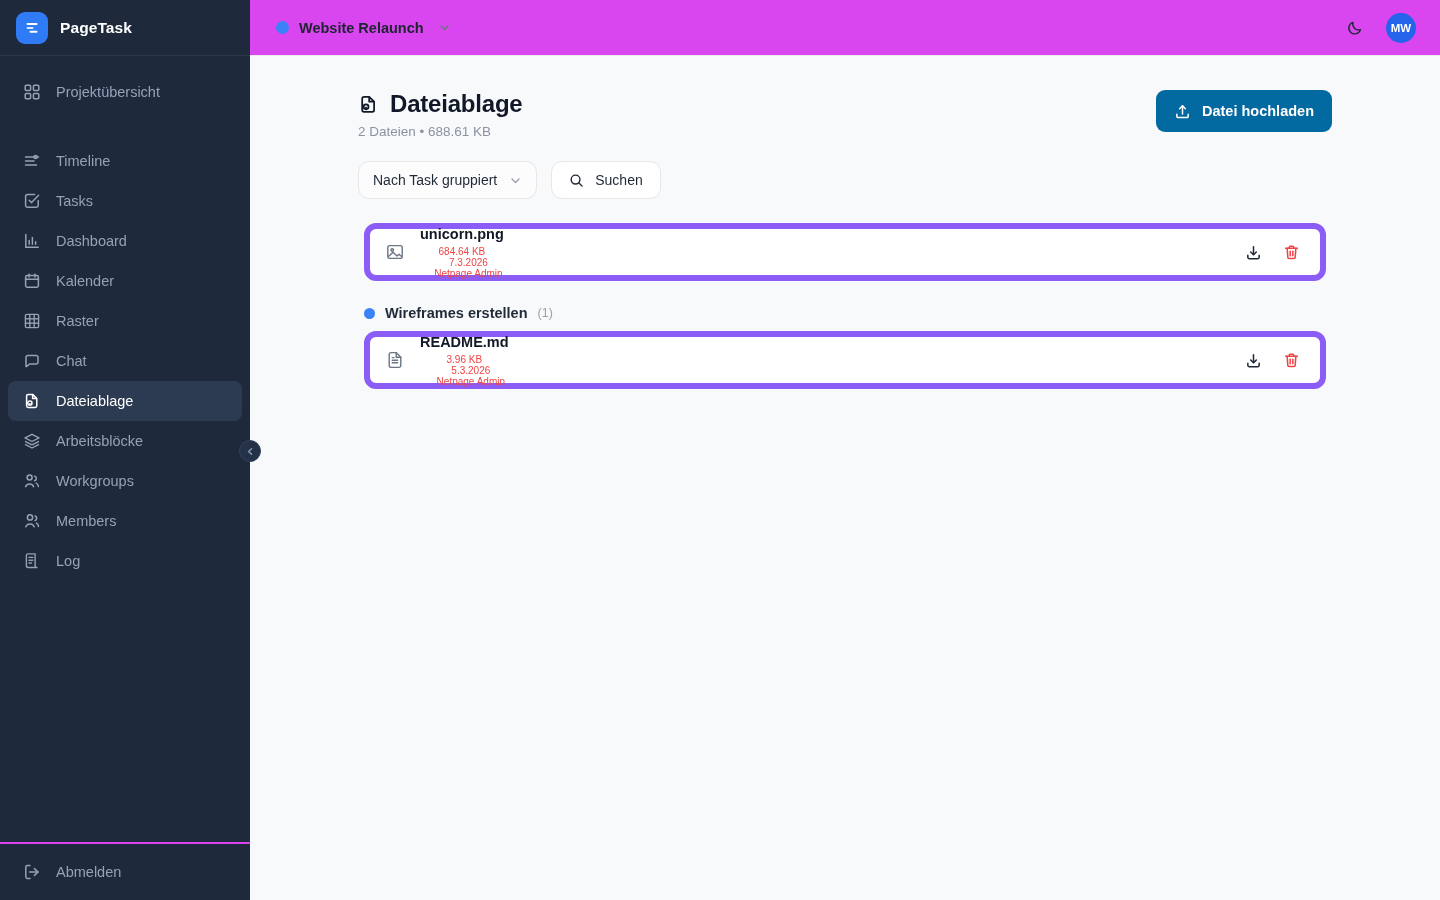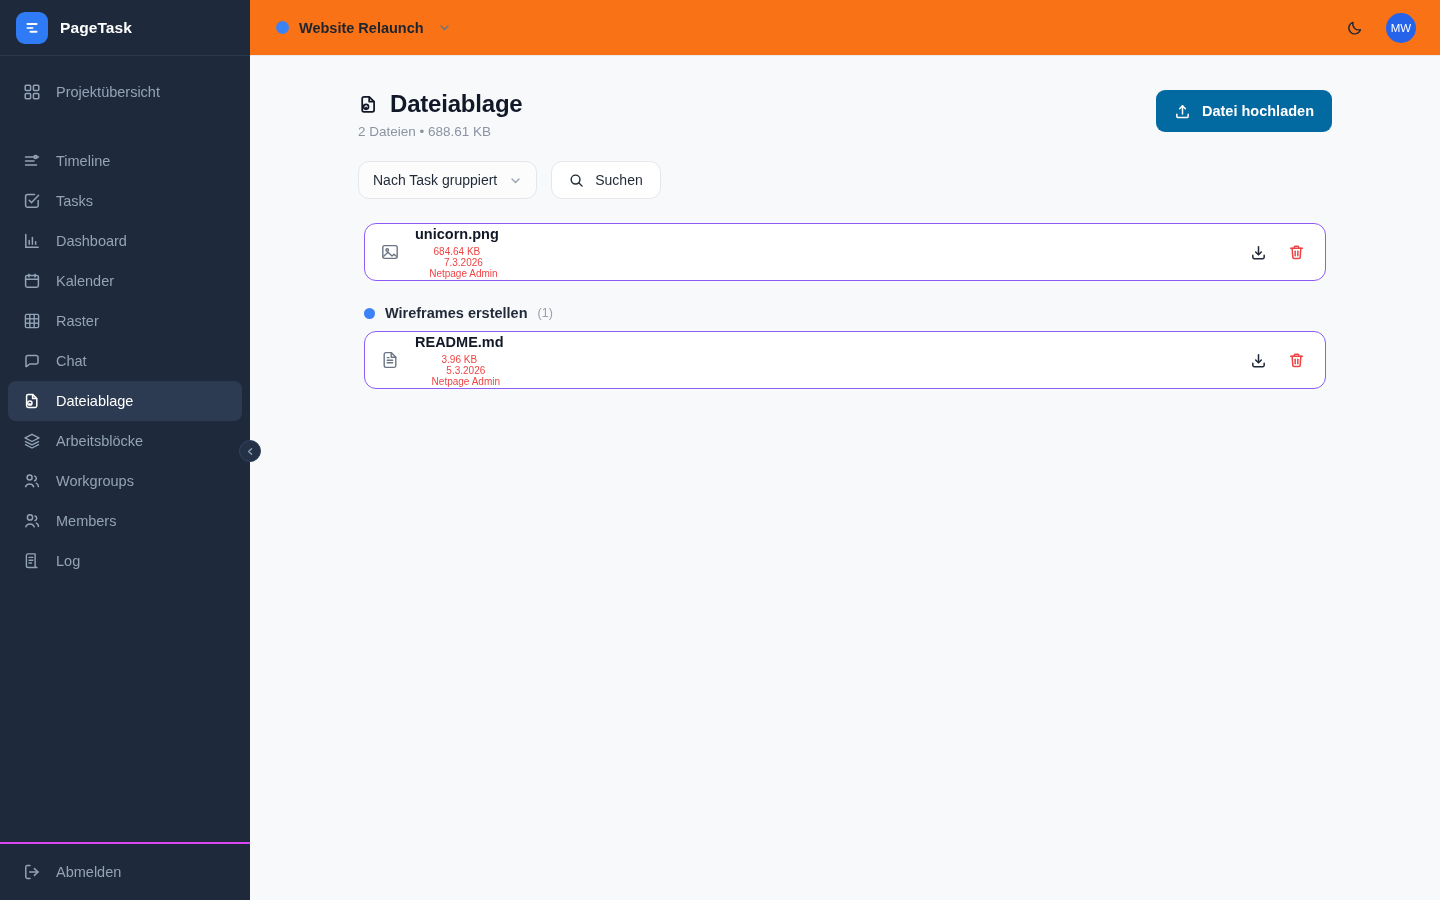--- a/index.html
+++ b/index.html
@@ -78,21 +78,21 @@
 
   
   .main {
     flex: 1; height: 900px;
     display: flex; flex-direction: column;
     background: #f8f9fb;
     min-width: 0;
   }
   .topbar {
     height: 56px;
-    background: #f97316;
+    background: #d946ef;
     border-bottom: 1px solid #e8eaef;
     display: flex; align-items: center;
     padding: 0 24px 0 26px;
     flex-shrink: 0;
   }
   .project-pill {
     display: flex; align-items: center; gap: 10px;
     cursor: pointer;
   }
   .project-dot {
@@ -108,21 +108,21 @@
     display: flex; align-items: center; gap: 16px;
   }
   .icon-btn {
     width: 30px; height: 30px;
     display: flex; align-items: center; justify-content: center;
     cursor: pointer; border-radius: 8px;
   }
   .avatar {
     width: 30px; height: 30px; border-radius: 50%;
     background: #2563eb; color: #fff;
-    font-size: 11.5px; font-weight: normal;
+    font-size: 11.5px; font-weight: bold;
     display: flex; align-items: center; justify-content: center;
     cursor: pointer;
   }
 
   .content {
     flex: 1;
     padding: 34px 108px 0 108px;
     overflow: hidden;
   }
   .page-head {
@@ -180,21 +180,21 @@
     padding-left: 6px;
   }
   .group-label {
     font-size: 14.5px; font-weight: bold; color: #1f2937;
   }
   .group-count { font-size: 12.5px; color: #9aa1ae; }
   .group-dot { width: 11px; height: 11px; border-radius: 50%; background: #3b82f6; flex-shrink: 0; }
 
   .file-card {
     background: #ffffff;
-    border: 1px solid #8b5cf6;
+    border: 6px solid #8b5cf6;
     border-radius: 12px;
     height: 58px;
     margin: 0 6px 0 6px;
     display: flex; align-items: center;
     padding: 0 18px 0 14px;
   }
   .file-icon {
     width: 22px; height: 22px;
     margin-right: 14px;
     display:flex; align-items:center; justify-content:center;

